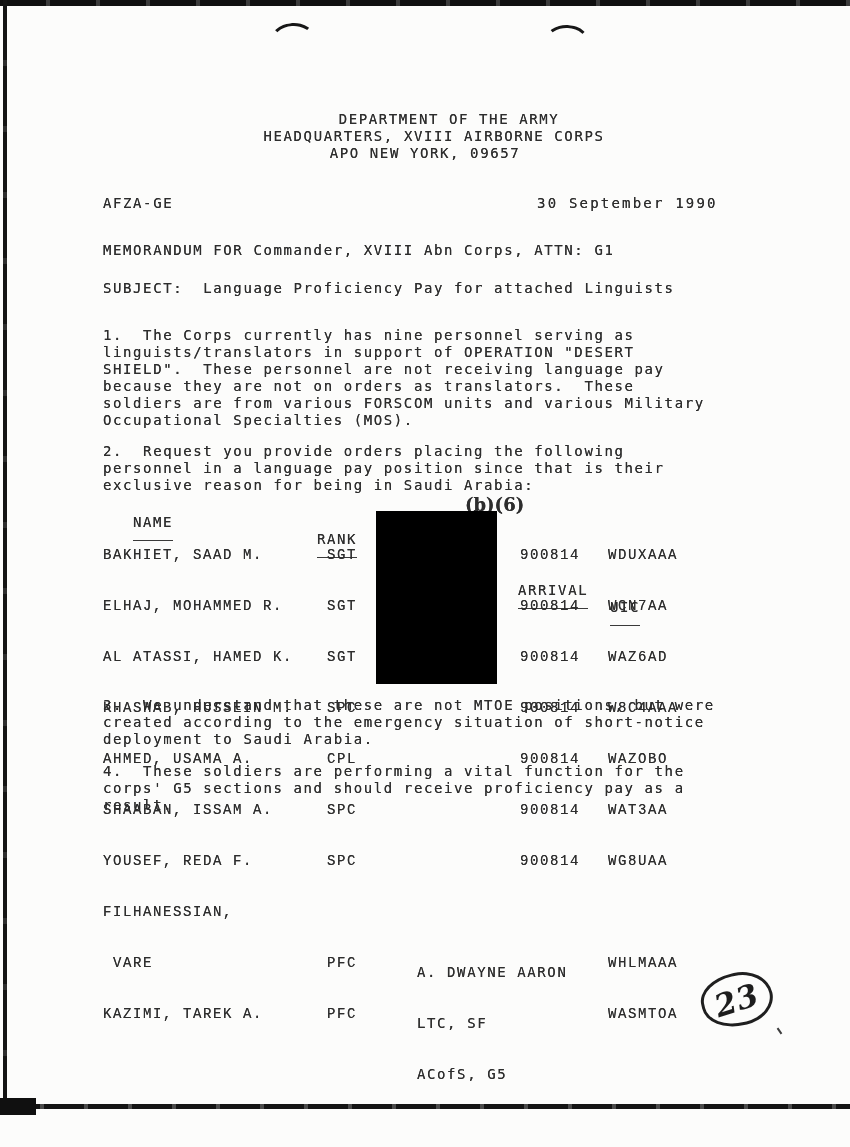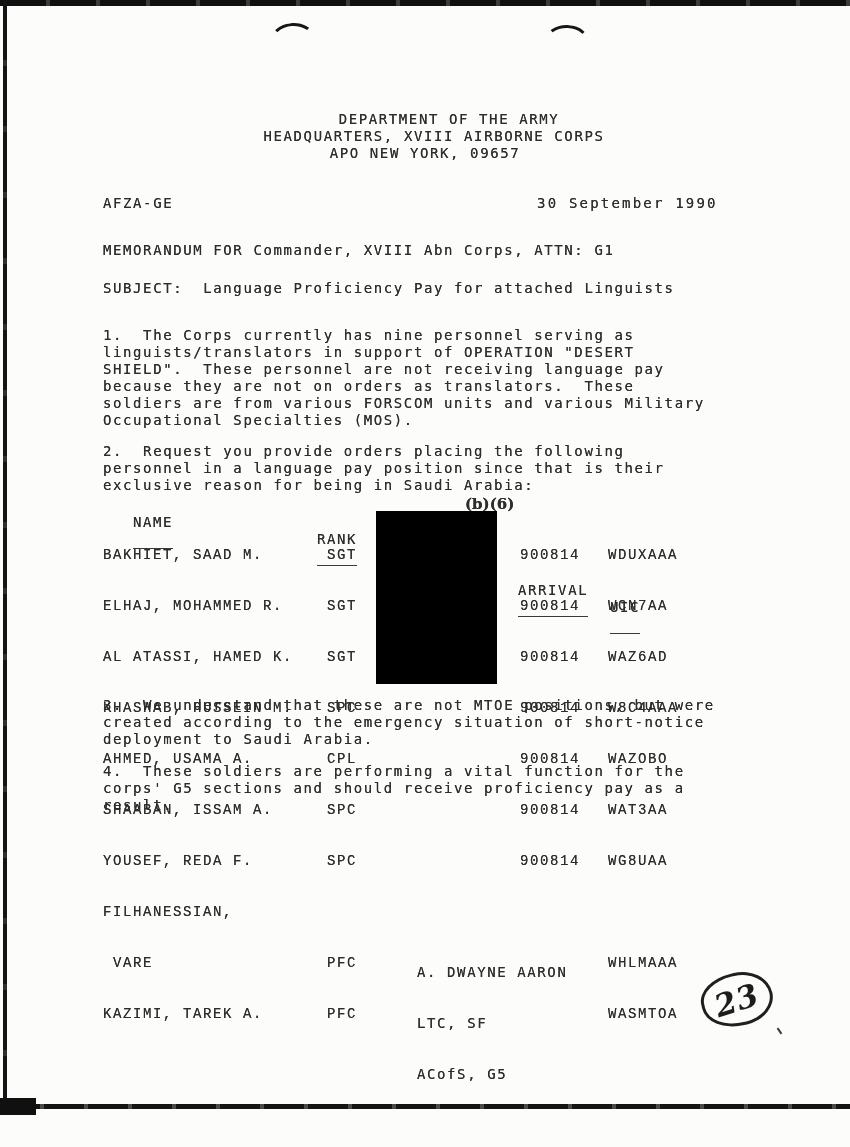--- a/index.html
+++ b/index.html
@@ -26,25 +26,25 @@
   .edge-left{position:absolute;left:3px;top:0;width:4px;height:1112px;
     background:repeating-linear-gradient(180deg,#141414 0 60px,#2e2e2e 60px 66px);}
   .edge-bottom{position:absolute;left:0;top:1104px;width:850px;height:5px;
     background:repeating-linear-gradient(90deg,#141414 0 40px,#4a4a4a 40px 44px);}
   .edge-bottom-blob{position:absolute;left:0;top:1098px;width:36px;height:17px;background:#101010;}
   .arc{position:absolute;width:40px;height:30px;
     border:3px solid transparent;border-top:3px solid #171717;border-radius:50%;}
   .arc1{left:270px;top:23px;transform:rotate(-4deg);}
   .arc2{left:544px;top:25px;transform:rotate(3deg);}
   
-  .hdr-cell{position:absolute;border-bottom:1.6px solid #3a3a3a;padding-bottom:17px;}
+  .hdr-cell{position:absolute;border-bottom:1.6px solid #3a3a3a;padding-bottom:9px;}
   .h-name{left:30px;}.h-rank{left:214px;text-align:right;}.h-ssn{left:305px;}
   .h-arr{left:415px;}.h-uic{left:507px;}
   .exemption{position:absolute;left:362px;top:-1px;
-    font-family:"DejaVu Serif", serif;font-weight:bold;font-size:15px;
+    font-family:"DejaVu Serif", serif;font-weight:bold;font-size:18px;
     letter-spacing:0;border-bottom:none;}
   .row{position:relative;height:17px;}
   .cell{position:absolute;top:0;}
   .c-name{left:0;}.c-rank{left:224px;}.c-arr{left:417px;}.c-uic{left:505px;}
   .redaction{position:absolute;left:376px;top:511px;width:121px;height:173px;background:#000;}
   
   .page-circle{position:absolute;left:701px;top:973px;width:66px;height:47px;
     border:3px solid #1f1f1f;
     border-radius:52% 48% 46% 54% / 46% 54% 50% 50%;
     transform:rotate(-13deg);

